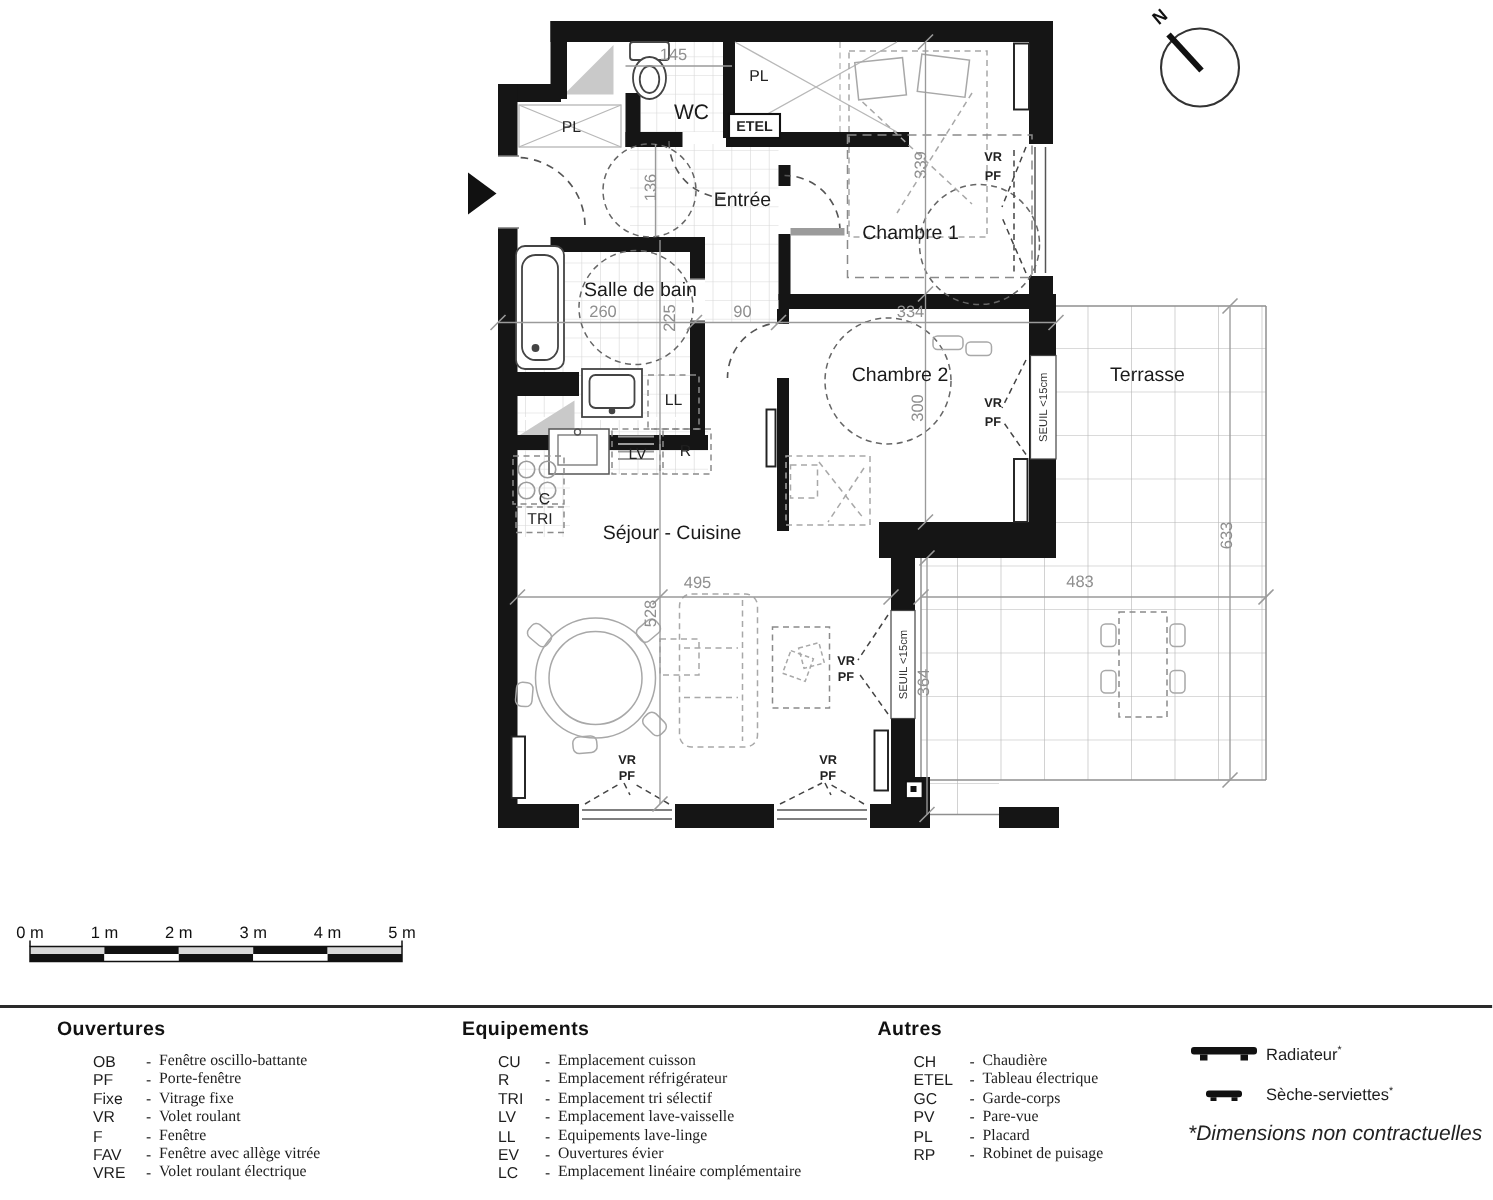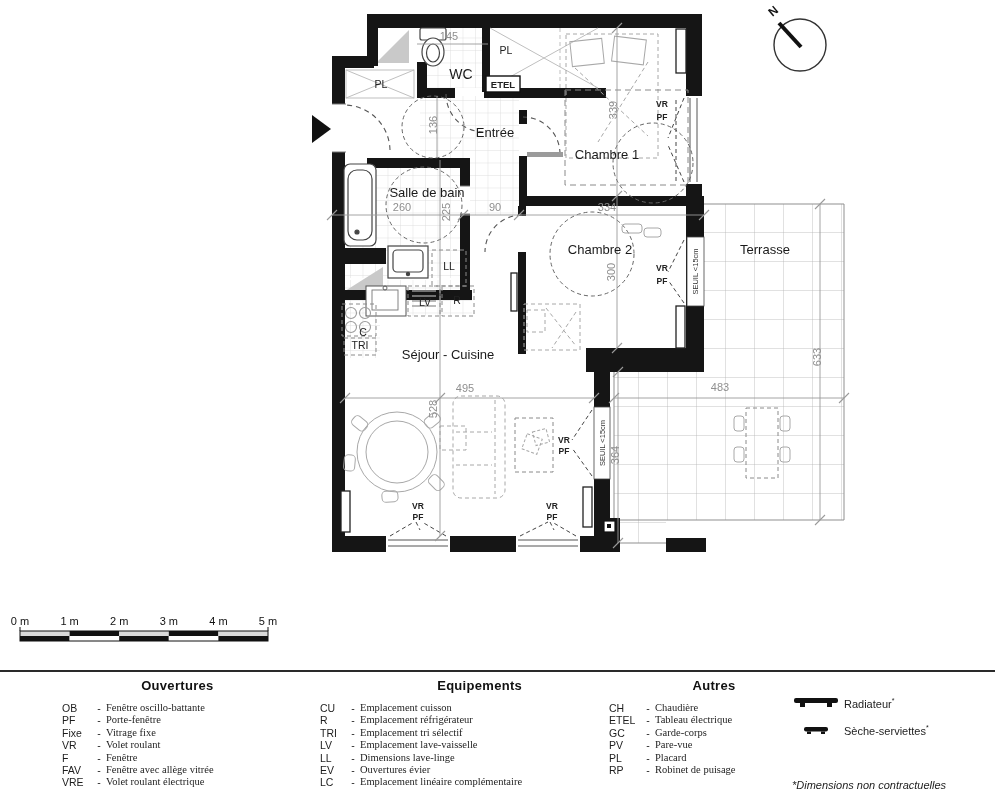--- a/index.html
+++ b/index.html
@@ -7,34 +7,34 @@
         font-family:"Liberation Sans",sans-serif;}
   svg text{font-family:"Liberation Sans",sans-serif;}
   .room-label{font-size:13px;fill:#1a1a1a;}
   .dim-label{font-size:11px;fill:#8f8f8f;}
   .tiny-label{font-size:8.5px;fill:#222;font-weight:bold;}
   .equip-label{font-size:10.5px;fill:#222;}
   .seuil-label{font-size:7.5px;fill:#333;}
   .scale-label{font-size:11px;fill:#111;}
   .legend-sep{position:absolute;left:0;top:670px;width:995px;height:1.5px;background:#2a2a2a;}
   .lg-col{position:absolute;top:678px;}
-  .lg-title{font-size:13px;font-weight:bold;color:#111;letter-spacing:.3px;margin-bottom:9px;text-align:right;}
+  .lg-title{font-size:13px;font-weight:bold;color:#111;letter-spacing:.3px;margin-bottom:9px;}
   .lg-row{display:flex;font-size:10.5px;color:#1d1d1d;line-height:12.4px;}
   .lg-abbr{flex:0 0 auto;margin-left:24px;}
   .lg-dash{flex:0 0 auto;text-align:center;}
   .lg-lbl{flex:0 0 auto;font-family:Liberation Serif, serif;}
   .col1 .lg-abbr{width:30px}.col1 .lg-dash{width:14px}
   .col2 .lg-abbr{width:26px}.col2 .lg-dash{width:14px}
   .col3 .lg-abbr{width:32px}.col3 .lg-dash{width:14px}
   .sym-col{position:absolute;left:788px;top:696px;width:205px;}
   .sym-row{display:flex;align-items:center;margin-bottom:14px;}
   .sym-icon{width:56px;flex:0 0 56px;display:flex;justify-content:center;}
   .sym-lbl{font-size:11px;color:#1d1d1d;}
   .sym-lbl sup{font-size:7px;}
-  .footnote{position:absolute;left:792px;top:779px;font-size:11px;font-style:italic;color:#222;}
+  .footnote{position:absolute;left:792px;top:747px;font-size:14px;font-style:italic;color:#222;}
 </style>
 </head>
 <body>
 
 <div id="page">
 
 <svg width="995" height="668" viewBox="0 0 995 668">
   <defs>
     <pattern id="t12" width="12.5" height="12.5" patternUnits="userSpaceOnUse">
       <path d="M12.5 0H0V12.5" fill="none" stroke="#d8d8d8" stroke-width="0.8"></path>
@@ -405,21 +405,21 @@
         <span class="lg-dash">-</span>
         <span class="lg-lbl">Fenêtre avec allège vitrée</span>
       </div>
   <div class="lg-row">
         <span class="lg-abbr">VRE</span>
         <span class="lg-dash">-</span>
         <span class="lg-lbl">Volet roulant électrique</span>
       </div>
 </div>
 
-<div class="lg-col col2" style="left:296px">
+<div class="lg-col col2" style="left:308px">
   <div class="lg-title">Equipements</div>
   <div class="lg-row">
         <span class="lg-abbr">CU</span>
         <span class="lg-dash">-</span>
         <span class="lg-lbl">Emplacement cuisson</span>
       </div>
   <div class="lg-row">
         <span class="lg-abbr">R</span>
         <span class="lg-dash">-</span>
         <span class="lg-lbl">Emplacement réfrigérateur</span>
@@ -430,21 +430,21 @@
         <span class="lg-lbl">Emplacement tri sélectif</span>
       </div>
   <div class="lg-row">
         <span class="lg-abbr">LV</span>
         <span class="lg-dash">-</span>
         <span class="lg-lbl">Emplacement lave-vaisselle</span>
       </div>
   <div class="lg-row">
         <span class="lg-abbr">LL</span>
         <span class="lg-dash">-</span>
-        <span class="lg-lbl">Dimensions lave-linge</span>
+        <span class="lg-lbl">Equipements lave-linge</span>
       </div>
   <div class="lg-row">
         <span class="lg-abbr">EV</span>
         <span class="lg-dash">-</span>
         <span class="lg-lbl">Ouvertures évier</span>
       </div>
   <div class="lg-row">
         <span class="lg-abbr">LC</span>
         <span class="lg-dash">-</span>
         <span class="lg-lbl">Emplacement linéaire complémentaire</span>

